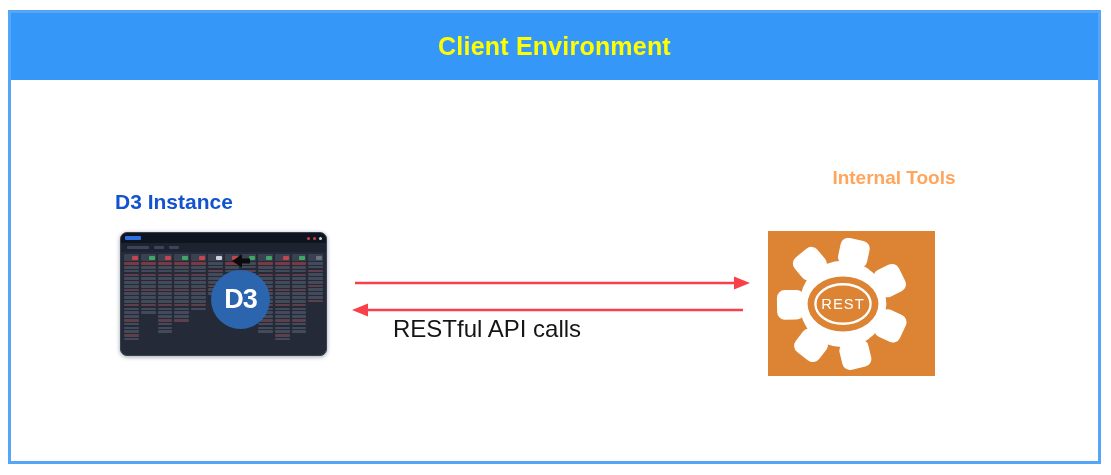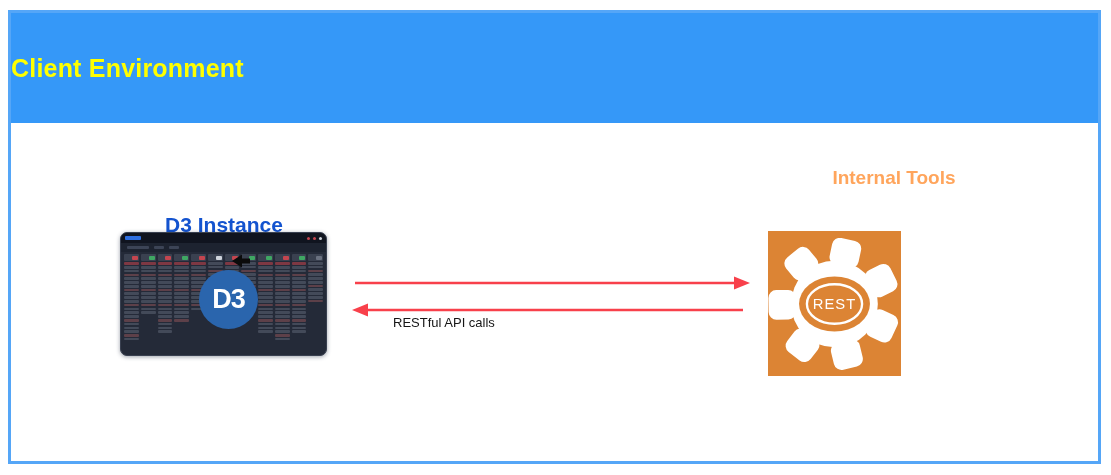--- a/index.html
+++ b/index.html
@@ -5,28 +5,28 @@
   html,body { margin:0; padding:0; background:#ffffff; }
   .canvas {
     position:relative; width:1111px; height:475px; background:#ffffff;
     font-family:"Liberation Sans", sans-serif; overflow:hidden;
   }
   .frame {
     position:absolute; left:8px; top:10px; width:1093px; height:454px;
     border:3px solid #55a6f7; background:#ffffff; box-sizing:border-box;
   }
   .header {
-    position:absolute; left:0; top:0; width:100%; height:110px;
-    background:#3598f8; display:flex; align-items:center; 
+    position:absolute; left:0; top:0; width:100%; height:67px;
+    background:#3598f8; display:flex; align-items:center; justify-content:center;
   }
   .title { color:#ffff00; font-size:25px; font-weight:bold; letter-spacing:0.2px; }
 
   .d3-label {
-    position:absolute; left:104px; top:177px; width:218px; text-align:center;
-    color:#1353cf; font-size:21px; font-weight:bold;margin-top:23px;
+    position:absolute; left:104px; top:177px; width:218px; 
+    color:#1353cf; font-size:21px; font-weight:bold;
   }
 
   
   .dashboard {
     position:absolute; left:109px; top:219px; width:207px; height:124px;
     background:#242a38; border-radius:7px; overflow:hidden;
     box-shadow:0 1px 4px rgba(40,50,70,0.45); border:1px solid #394050; box-sizing:border-box;
   }
   .db-topbar {
     height:10px; background:#10141f; display:flex; align-items:center; padding:0 4px; gap:3px;
@@ -50,40 +50,40 @@
   .db-badge { width:6px; height:4px; border-radius:1px; display:block; }
   .db-badge-red   { background:#c4454f; }
   .db-badge-green { background:#3fa763; }
   .db-badge-white { background:#cfd4dc; }
   .db-badge-gray  { background:#6a7180; }
   .db-redbar { height:3px; background:#7e3843; border-radius:1px; margin-bottom:1px; }
   .db-row { height:2.6px; background:#434a59; border-radius:1px; margin-bottom:1.2px; }
   .db-row.tint { background:#5d4049; }
 
   .d3-circle {
-    position:absolute; left:78px; top:37px; width:59px; height:59px; border-radius:50%;
+    position:absolute; left:90px; top:37px; width:59px; height:59px; border-radius:50%;
     background:#2a65ad; display:flex; align-items:center; justify-content:center; z-index:3;
   }
   .d3-circle span { color:#ffffff; font-size:27px; font-weight:bold; letter-spacing:-1px; }
   .cursor-svg { position:absolute; left:111px; top:21px; z-index:4; }
 
   
   .arrows-svg { position:absolute; left:329px; top:257px; }
   .api-label {
     position:absolute; left:382px; top:302px; width:220px;
-    color:#151515; font-size:13px;
+    color:#151515; font-size:24px;
   }
 
   
   .tools-label {
     position:absolute; left:771px; top:153px; width:224px; text-align:center;
     color:#ffa55c; font-size:19px; font-weight:bold; line-height:1.22;
   }
   .rest-box {
-    position:absolute; left:757px; top:218px; width:133px; height:145px;
+    position:absolute; left:757px; top:218px; width:167px; height:145px;
     background:#dc8434; display:flex; align-items:center; justify-content:flex-start;
   }
 </style>
 </head>
 <body>
 
 <div class="canvas">
   <div class="frame">
 
     <div class="header" style="background-color: rgb(53, 152, 248);">

